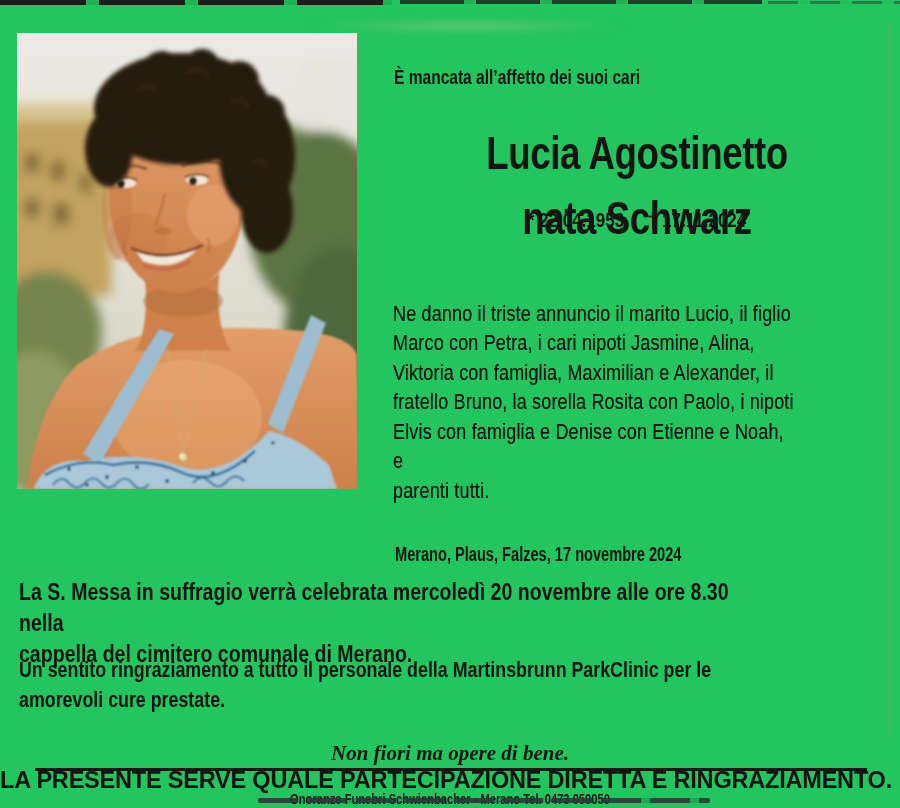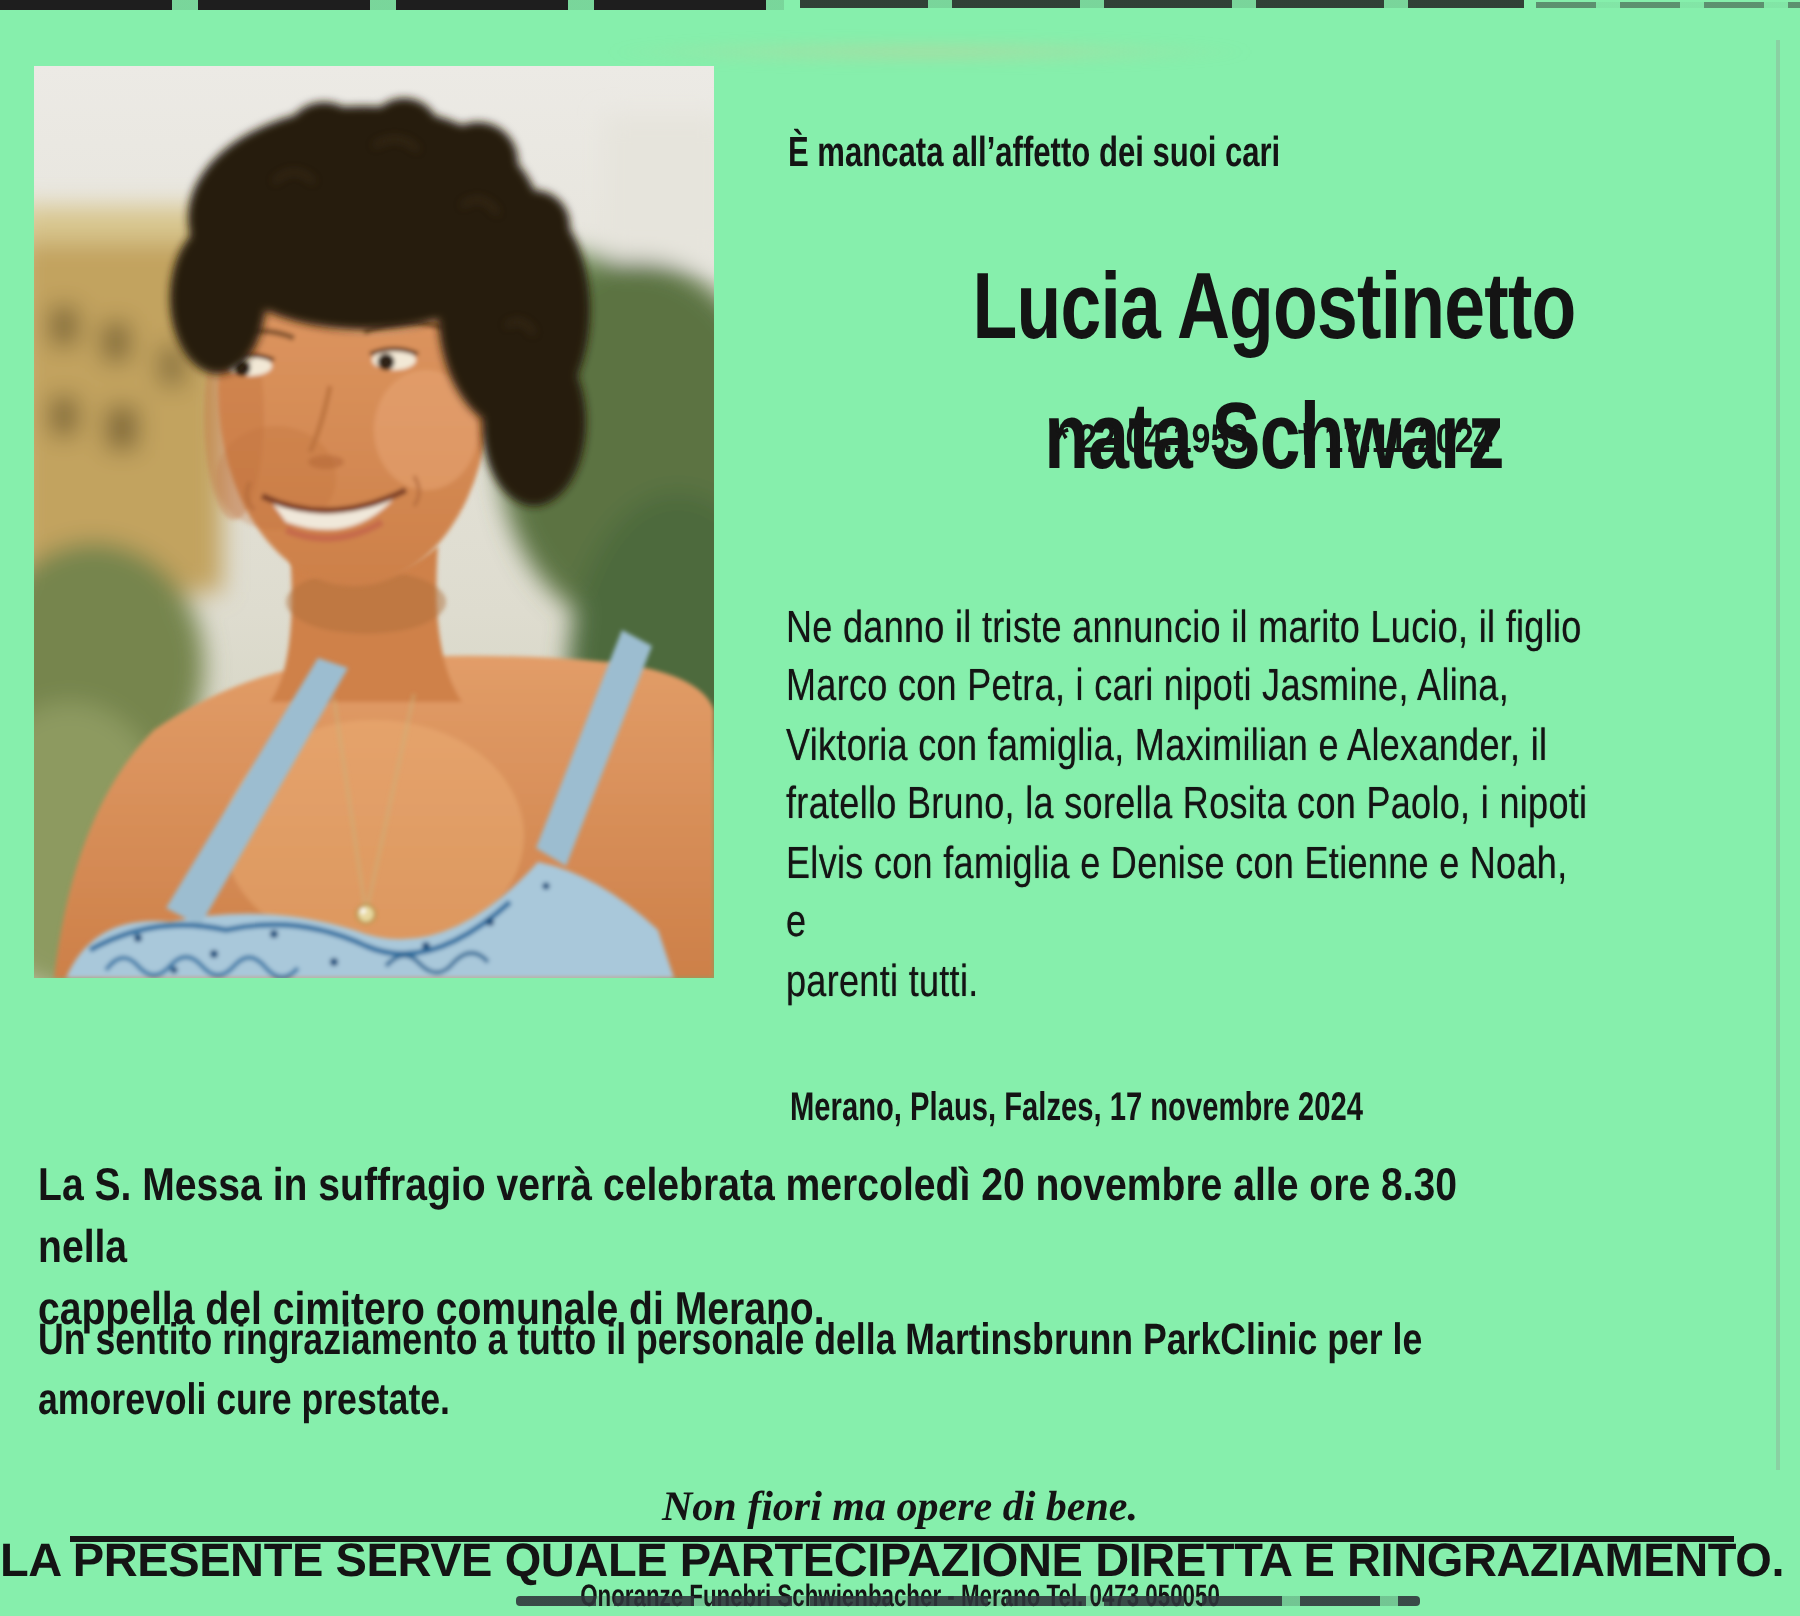--- a/index.html
+++ b/index.html
@@ -1,16 +1,16 @@
 <!DOCTYPE html>
 <html><head>
 <meta charset="utf-8">
 <style>
   html,body{margin:0;padding:0;background:#ffffff;}
-  .page{position:relative;width:900px;height:808px;background:#86efac;overflow:hidden;
+  .page{position:relative;width:900px;height:808px;background:#22c55e;overflow:hidden;
         font-family:"Liberation Sans",sans-serif;color:#141414;}
 
   
   .artifact-top-a{position:absolute;left:0;top:0;width:392px;height:5px;
     background:repeating-linear-gradient(90deg,#1e1e1e 0 86px,rgba(30,30,30,.12) 86px 99px);}
   .artifact-top-b{position:absolute;left:400px;top:0;width:362px;height:4px;opacity:.85;
     background:repeating-linear-gradient(90deg,#222 0 64px,rgba(34,34,34,.15) 64px 76px);}
   .artifact-top-c{position:absolute;left:768px;top:1px;width:132px;height:3px;opacity:.5;
     background:repeating-linear-gradient(90deg,#333 0 30px,rgba(51,51,51,.1) 30px 42px);}
   .smudge{position:absolute;left:300px;top:19px;width:330px;height:14px;filter:blur(3px);

